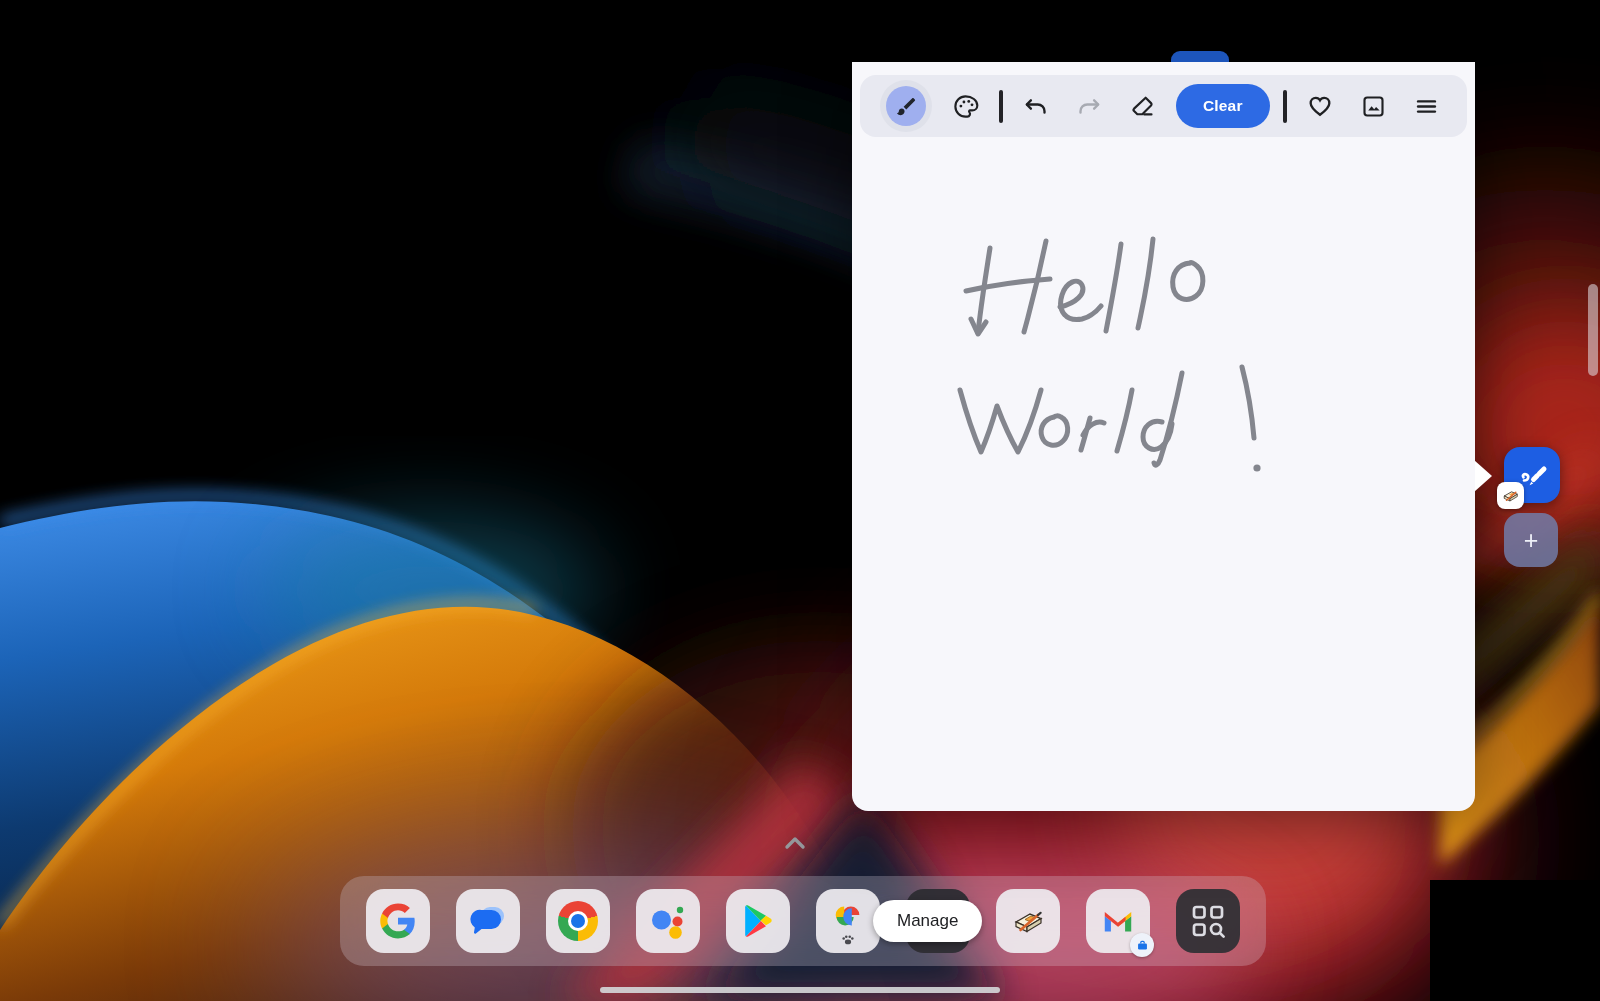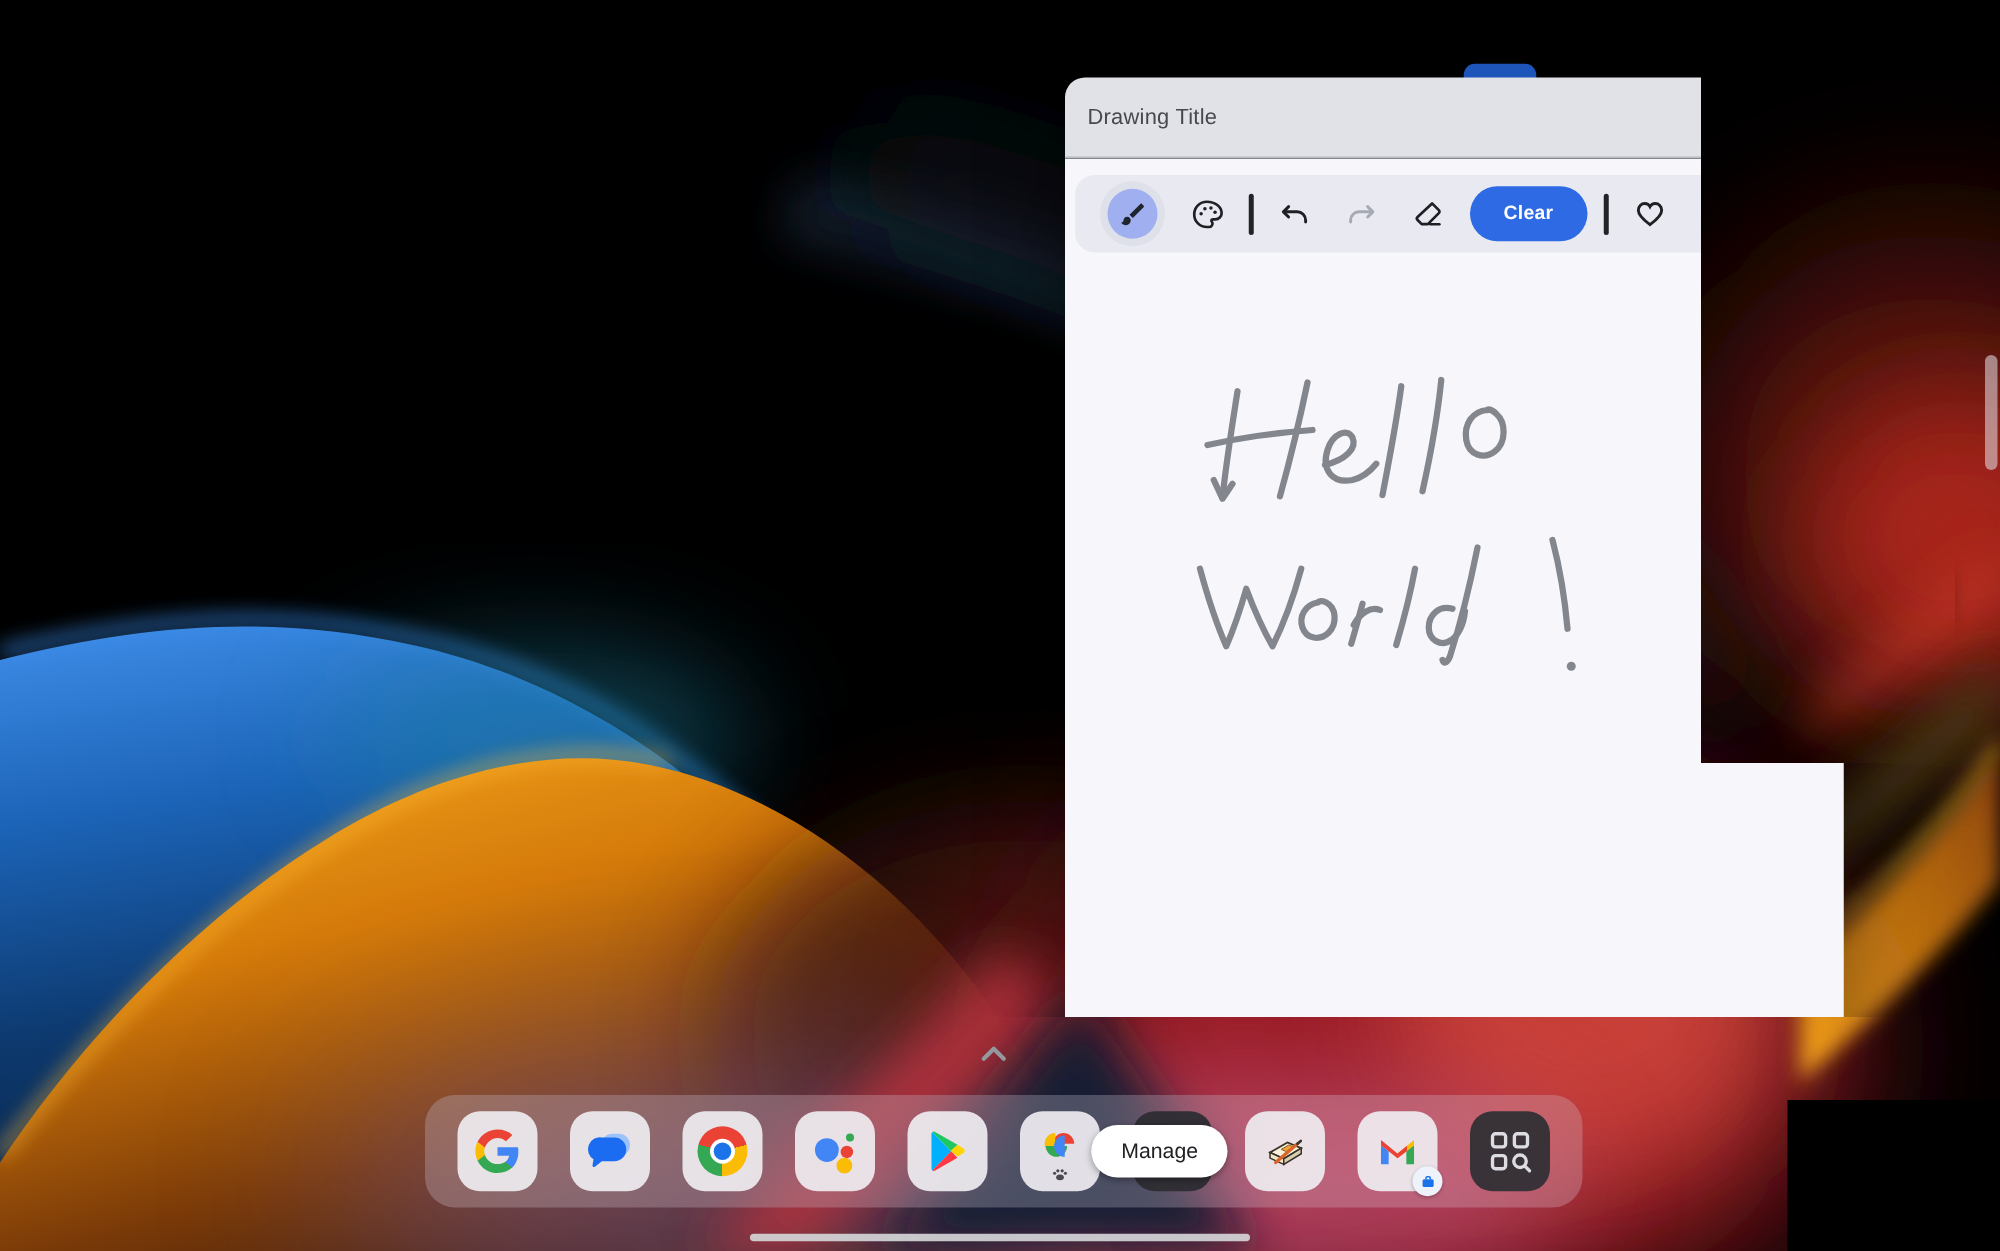--- a/index.html
+++ b/index.html
@@ -244,23 +244,20 @@
     </button>
 
     <button class="manage">Manage</button>
   </div>
 
   <div class="homebar"></div>
 
   <div class="window">
     <div class="tab-handle"></div>
 
-    <div class="titlebar">
-      <span>Drawing Title</span>
-    </div>
 
     <div class="winbody">
 
       <svg class="strokes" width="623" height="749" viewBox="0 0 623 749" aria-label="Hello World!">
         <g fill="none" stroke="#84868e" stroke-width="5" stroke-linecap="round" stroke-linejoin="round">
 
           <path d="M138 186 C134 212 129 242 126 271"></path>
           <path d="M119 257 L126 272 L134 260"></path>
           <path d="M194 179 C188 208 180 241 172 270"></path>
           <path d="M114 229 C141 223 171 219 198 217"></path>

